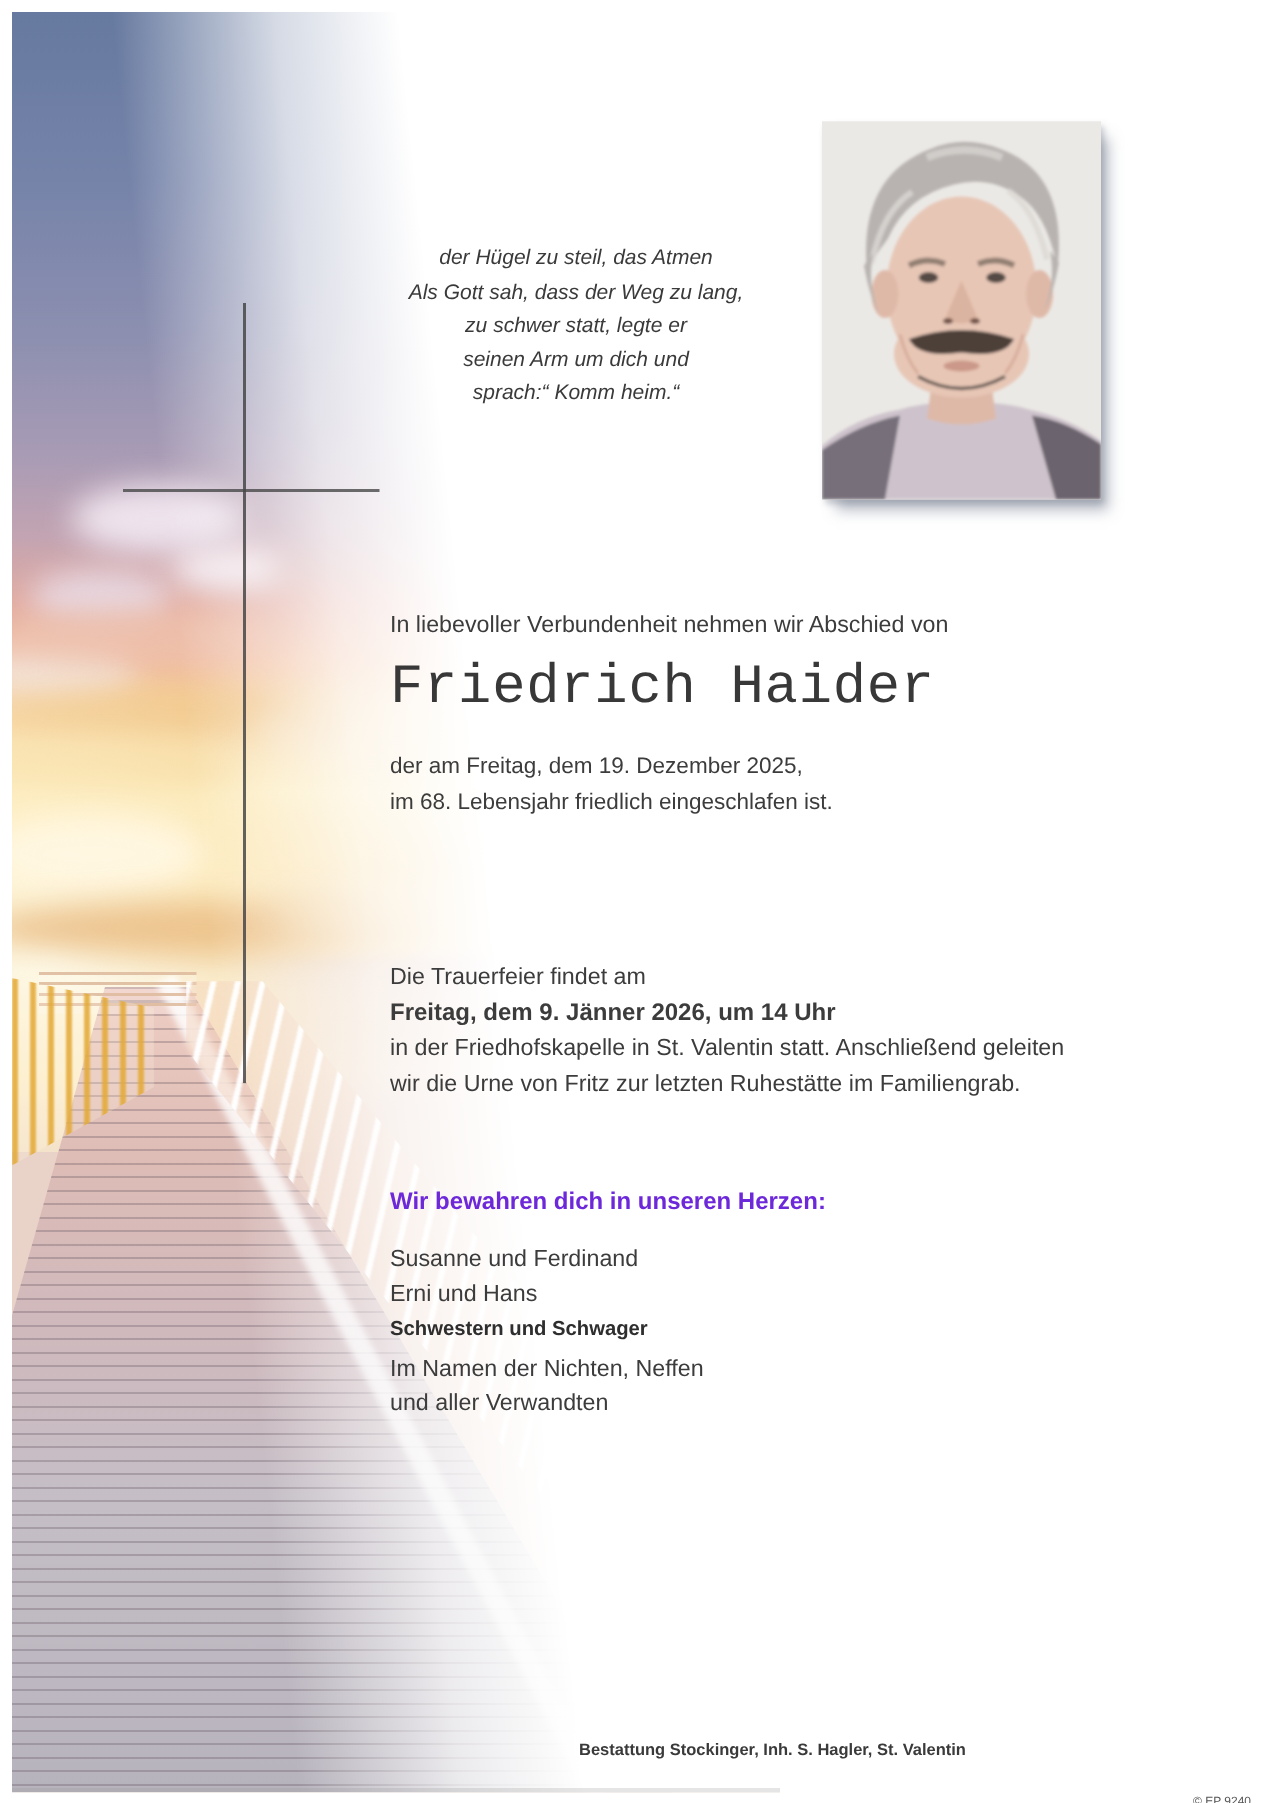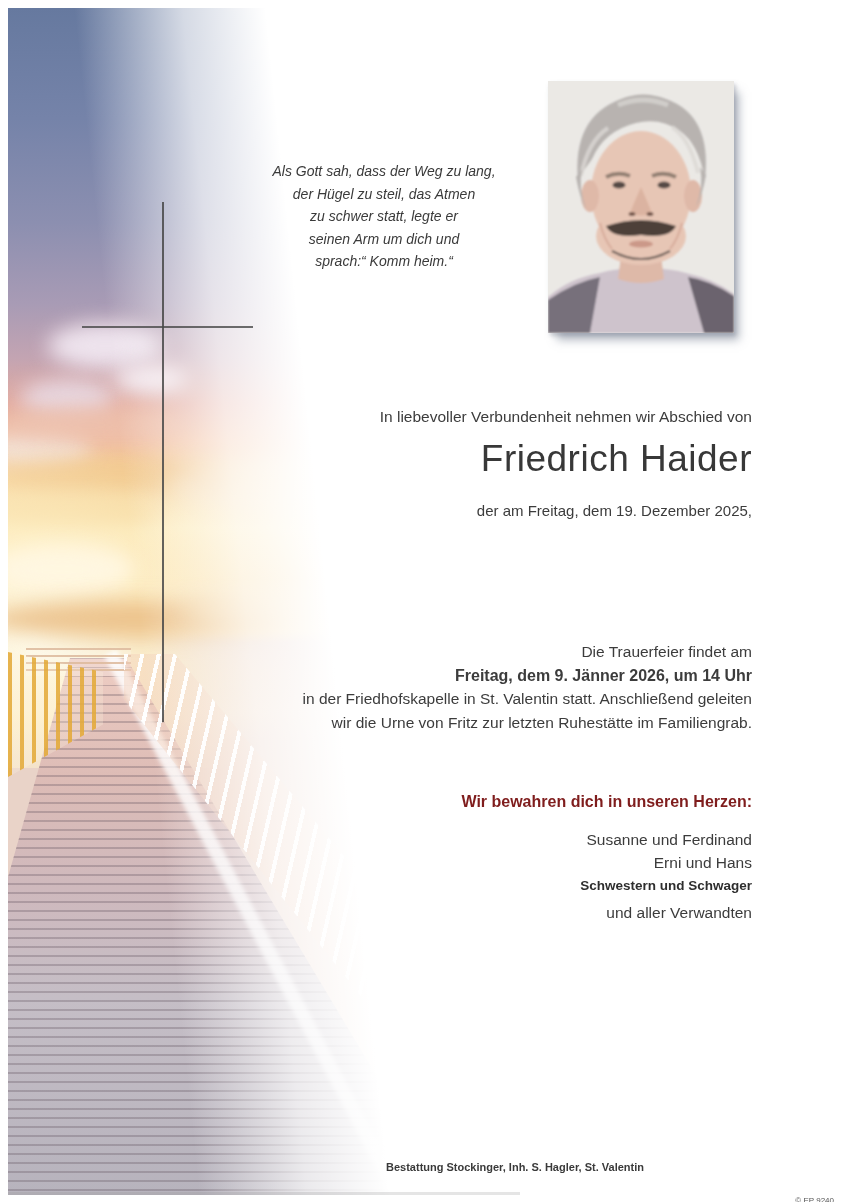--- a/index.html
+++ b/index.html
@@ -84,27 +84,27 @@
     position:absolute;left:548px;top:81px;width:186px;height:252px;
     background:#eae8e4;
     box-shadow:7px 9px 9px -2px rgba(110,120,140,.5),2px 3px 4px rgba(120,125,140,.35);
   }
   .portrait svg{display:block;}
   
   .poem{
     position:absolute;left:248px;top:160px;width:272px;
     font-style:italic;font-size:14px;line-height:22.5px;text-align:center;color:#3a3a3a;
   }
-  .col{position:absolute;left:260px;width:492px;text-align:right;}
+  .col{position:absolute;left:260px;width:492px;text-align:left;}
   .intro{top:408px;font-size:15.5px;}
-  .name{top:438px;font-size:37px;letter-spacing:.5px;color:#383838;}
+  .name{top:438px;font-size:37px;letter-spacing:.5px;color:#383838;font-family:Liberation Mono, monospace;}
   .death{top:499px;font-size:15px;line-height:24px;}
   .ceremony{top:640px;font-size:15.5px;line-height:23.5px;}
   .ceremony .bold-line{font-weight:bold;font-size:16px;}
-  .mourners-head{top:793px;font-size:16px;font-weight:bold;color:#7f1d1d;}
+  .mourners-head{top:793px;font-size:16px;font-weight:bold;color:#6d28d9;}
   .mourners{top:828px;font-size:15.5px;line-height:23px;}
   .relation{font-weight:bold;font-size:13.5px;color:#2e2e2e;}
   .in-namen{top:901px;font-size:15.5px;line-height:23px;}
   .footer{
     position:absolute;left:280px;top:1161px;width:470px;text-align:center;
     font-size:11px;color:#3a3a3a;font-weight:bold;
   }
   .print-code{
     position:absolute;right:16px;top:1196px;font-size:8px;color:#555;
   }
@@ -182,46 +182,48 @@
       <rect x="0" y="0" width="186" height="252" fill="#ffffff" opacity=".07"></rect>
       <defs>
         <filter id="soft" x="-10%" y="-10%" width="120%" height="120%">
           <feGaussianBlur stdDeviation="0.9"></feGaussianBlur>
         </filter>
       </defs>
     </svg>
   </div>
 
   <div class="poem">
+    <div>der Hügel zu steil, das Atmen</div>
     <div>Als Gott sah, dass der Weg zu lang,</div>
-    <div>der Hügel zu steil, das Atmen</div>
     <div>zu schwer statt, legte er</div>
     <div>seinen Arm um dich und</div>
     <div>sprach:“ Komm heim.“</div>
   </div>
 
   <div class="col intro">In liebevoller Verbundenheit nehmen wir Abschied von</div>
   <div class="col name">Friedrich Haider</div>
   <div class="col death">
     <div>der am Freitag, dem 19. Dezember 2025,</div>
+    <div>im 68. Lebensjahr friedlich eingeschlafen ist.</div>
   </div>
 
   <div class="col ceremony">
     <div>Die Trauerfeier findet am</div>
     <div class="bold-line">Freitag, dem 9. Jänner 2026, um 14 Uhr</div>
     <div>in der Friedhofskapelle in St. Valentin statt. Anschließend geleiten</div>
     <div>wir die Urne von Fritz zur letzten Ruhestätte im Familiengrab.</div>
   </div>
 
   <div class="col mourners-head">Wir bewahren dich in unseren Herzen:</div>
   <div class="col mourners">
     <div>Susanne und Ferdinand</div>
     <div>Erni und Hans</div>
     <div class="relation">Schwestern und Schwager</div>
   </div>
   <div class="col in-namen">
+    <div>Im Namen der Nichten, Neffen</div>
     <div>und aller Verwandten</div>
   </div>
 
   <div class="footer">Bestattung Stockinger, Inh. S. Hagler, St. Valentin</div>
   <div class="print-code">© EP 9240</div>
 
 </div>
 
 </body></html>

